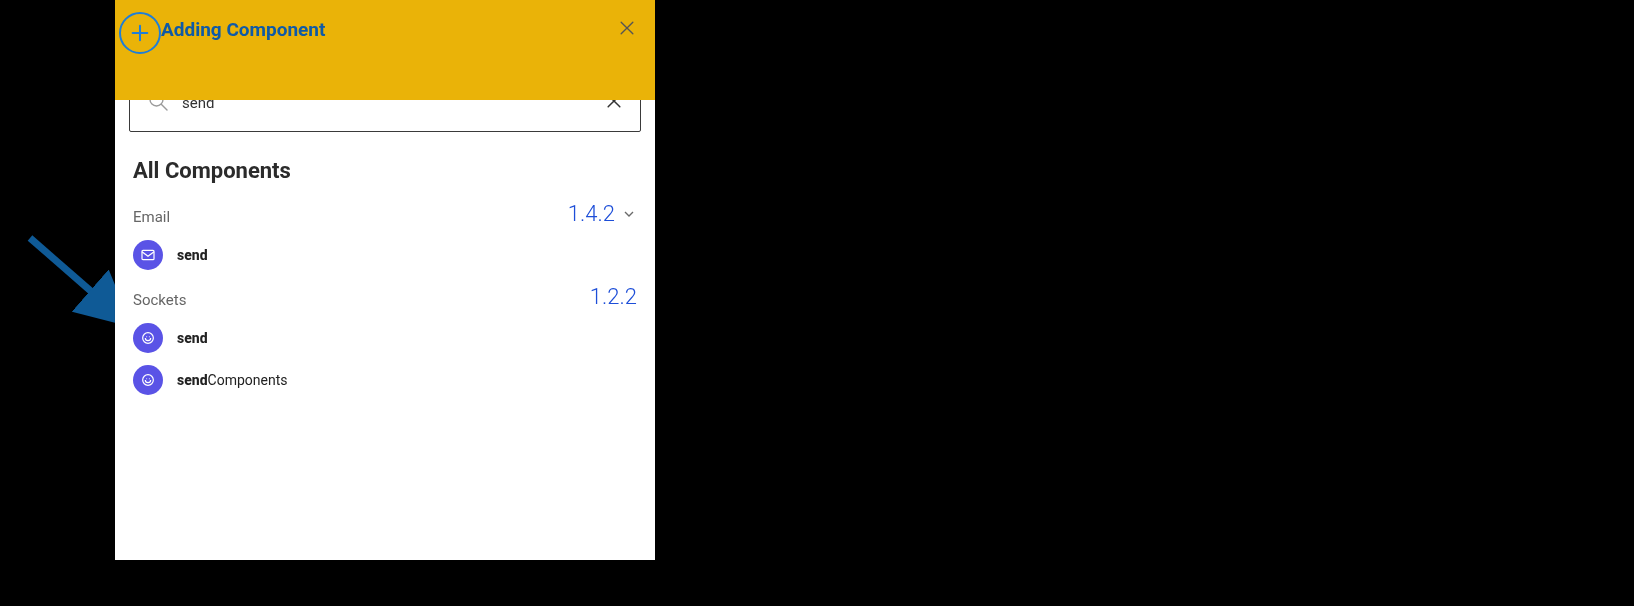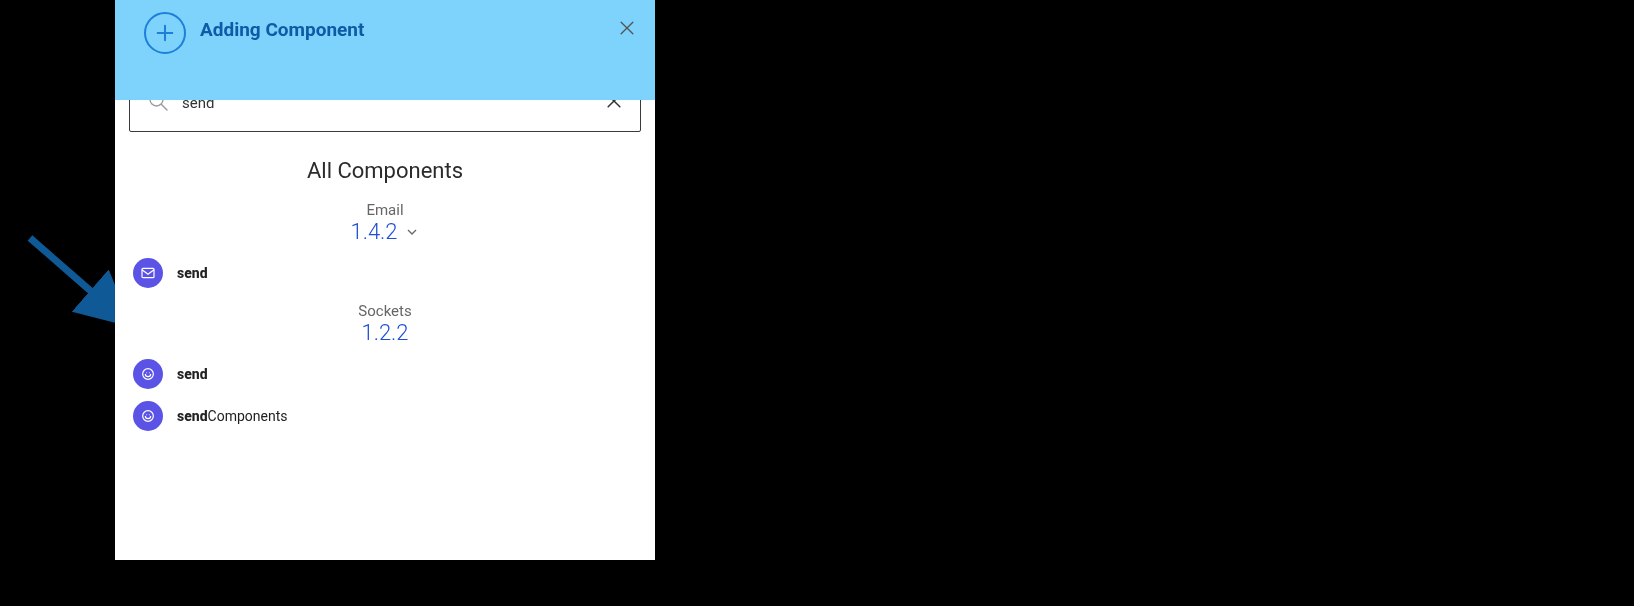--- a/index.html
+++ b/index.html
@@ -17,25 +17,24 @@
     left: 115px;
     top: 0;
     width: 540px;
     height: 560px;
     background: #fff;
     display: flex;
     flex-direction: column;
     box-shadow: 0 0 0 1px rgba(0,0,0,.04);
   }
   .panel-header {
-    background: #7dd3fc;
-    padding: 12px 16px 46px 29px;
+    background: #eab308;
+    padding: 12px 16px 46px 4px;
     display: flex;
     align-items: flex-start;
-    gap: 14px;
     position: relative;
   }
   .plus-circle {
     width: 38px;
     height: 38px;
     border: 2px solid #1f7ed8;
     border-radius: 50%;
     display: flex;
     align-items: center;
     justify-content: center;
@@ -72,31 +71,29 @@
     border: none;
     outline: none;
     font-size: 15px;
     color: #333;
     font-family: inherit;
     background: transparent;
   }
   .search-clear { color:#333; cursor:pointer; flex:none; }
   .section-title {
     font-size: 22px;
-    font-weight: 400;
+    font-weight: 700;
     color: #2b2b2b;
     margin: 26px 18px 10px 18px;
-    text-align: center;
   }
   .group-row {
     display: flex;
-    align-items: center;
+    align-items: flex-end;
     justify-content: space-between;
     padding: 8px 18px;
-    flex-direction: column;
   }
   .group-name {
     font-size: 15px;
     color: #666;
   }
   .group-version {
     display: flex;
     align-items: center;
     gap: 6px;
     color: #1d4ed8;

